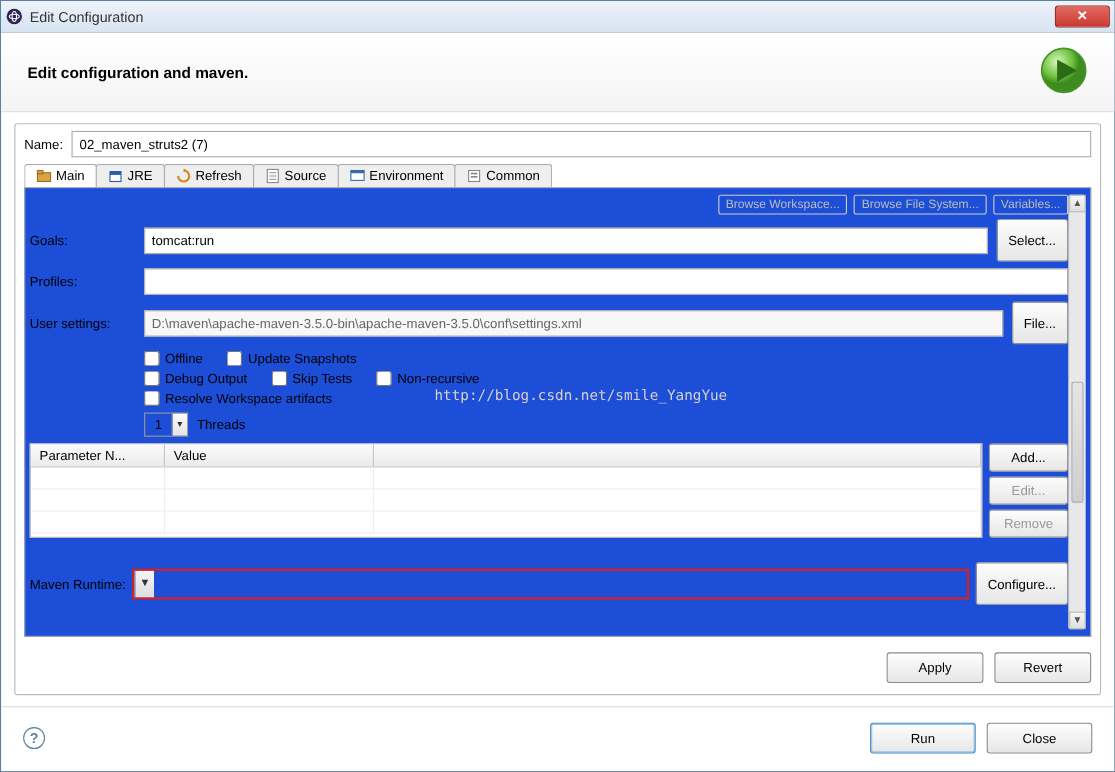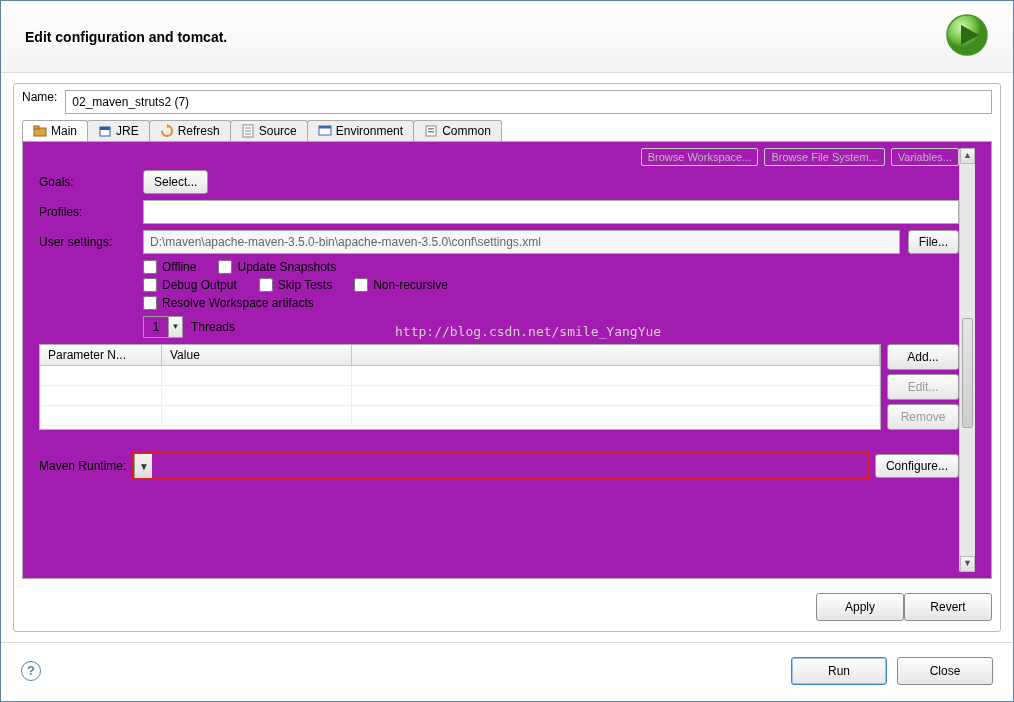--- a/index.html
+++ b/index.html
@@ -13,46 +13,46 @@
 .titlebar .close-btn { width: 50px; height: 20px; background: linear-gradient(#e46963, #c83a32); border: 1px solid #a02a24; border-radius: 3px; color: #fff; font-weight: bold; text-align: center; line-height: 17px; cursor: pointer; }
 
 .banner { display: flex; align-items: center; padding: 12px 24px; border-bottom: 1px solid #ddd; background: linear-gradient(#fff,#f4f4f4); }
 .banner .headline { flex: 1; font-weight: bold; font-size: 14px; }
 .run-icon svg { width: 44px; height: 44px; }
 
 .content { padding: 10px 12px; flex: 1; display: flex; flex-direction: column; }
 
 .panel { border: 1px solid #bbb; border-radius: 3px; padding: 6px 8px 10px; flex: 1; display: flex; flex-direction: column; }
 
-.name-row { display: flex; margin-bottom: 6px; gap: 8px; }
+.name-row { display: flex; align-items: center; margin-bottom: 6px; gap: 8px; }
 .name-row label { font-size: 12px; }
 .name-row input { flex: 1; height: 24px; border: 1px solid #aaa; padding: 2px 6px; font-size: 12px; }
 
 .tabs { display: flex; border-bottom: 1px solid #aaa; }
 .tab { display: flex; align-items: center; gap: 4px; padding: 3px 10px; border: 1px solid #aaa; border-bottom: none; background: #eee; font-size: 12px; cursor: pointer; border-radius: 3px 3px 0 0; margin-right: -1px; }
 .tab.active { background: #fff; position: relative; z-index: 2; }
 .tab .ticon { width: 14px; height: 14px; }
 
-.tab-body { border: 1px solid #aaa; border-top: none; padding: 6px 16px; background: #a21caf; flex: 1; display: flex; position: relative; }
+.tab-body { border: 1px solid #aaa; border-top: none; padding: 6px 4px; background: #1d4ed8; flex: 1; display: flex; position: relative; }
 
 .scroll-area { flex: 1; display: flex; flex-direction: column; gap: 6px; }
 .scrollbar { width: 16px; background: #e8e8e8; border-left: 1px solid #ccc; position: relative; border-radius: 2px; }
 .scrollbar .arrow { position: absolute; left: 0; right: 0; height: 16px; background: linear-gradient(#f6f6f6,#e0e0e0); border: 1px solid #b8b8b8; text-align: center; font-size: 9px; color: #555; line-height: 13px; }
 .scrollbar .up { top: 0; }
 .scrollbar .down { bottom: 0; }
 .scrollbar .thumb { position: absolute; left: 2px; right: 2px; top: 170px; height: 110px; background: linear-gradient(#e5e5e5,#cfcfcf); border: 1px solid #aaa; border-radius: 2px; }
 
 .ghost-row { display: flex; justify-content: flex-end; gap: 6px; color: #bbb; margin-bottom: -2px; }
 .ghost-btn { border: 1px solid #ccc; padding: 2px 6px; font-size: 11px; border-radius: 2px; }
 
 .form-row { display: flex; align-items: center; gap: 8px; }
 .form-row .lbl { width: 96px; font-size: 12px; }
 .form-row input[type=text] { flex: 1; height: 24px; border: 1px solid #aaa; padding: 2px 6px; font-size: 12px; }
 .form-row input.readonly { background: #f7f7f7; color: #666; }
-.side-btn { height: 24px; padding: 0 10px; border: 1px solid #999; background: linear-gradient(#fdfdfd,#e6e6e6); border-radius: 3px; cursor: pointer; font-size: 12px; }
+.side-btn { height: 39px; padding: 0 10px; border: 1px solid #999; background: linear-gradient(#fdfdfd,#e6e6e6); border-radius: 3px; cursor: pointer; font-size: 12px; }
 
 .checks { padding-left: 104px; display: flex; flex-direction: column; gap: 4px; }
 .check-row { display: flex; gap: 22px; flex-wrap: wrap; }
 .check-row label { display: flex; align-items: center; gap: 5px; font-size: 12px; }
 .check-row input[type=checkbox] { width: 14px; height: 14px; }
 
 .threads-row { display: flex; align-items: center; gap: 8px; padding-left: 104px; }
 .spinner { display: inline-flex; align-items: center; border: 1px solid #999; height: 22px; }
 .spinner .val { width: 24px; text-align: center; font-size: 12px; }
 .spinner .spin { width: 14px; height: 20px; background: linear-gradient(#fafafa,#e3e3e3); border-left: 1px solid #999; font-size: 8px; text-align: center; line-height: 20px; color: #333; }
@@ -70,40 +70,51 @@
 .param-btns { display: flex; flex-direction: column; gap: 4px; }
 .param-btns button { height: 26px; width: 72px; border: 1px solid #999; background: linear-gradient(#fdfdfd,#e6e6e6); border-radius: 3px; font-size: 12px; cursor: pointer; }
 .param-btns button:disabled { color: #999; cursor: default; }
 
 .runtime-row { display: flex; align-items: center; gap: 6px; margin-top: 16px; }
 .runtime-row .lbl { font-size: 12px; }
 .runtime-select { flex: 1; border: 2.5px solid #d62020; padding: 0; display: flex; align-items: center; height: 28px; }
 .runtime-select .sel-text { flex: 1; padding: 2px 6px; font-size: 12px; }
 .runtime-select .dd { width: 18px; text-align: center; font-size: 10px; color: #333; background: linear-gradient(#f5f5f5,#ddd); border-left: 1px solid #999; align-self: stretch; display:flex; align-items:center; justify-content:center; }
 
-.apply-row { display: flex; justify-content: flex-end; padding-top: 14px; }
+.apply-row { display: flex; justify-content: flex-end; gap: 10px; padding-top: 14px; }
 .apply-row button, .bottom-row button { height: 28px; padding: 0 22px; border: 1px solid #8a8a8a; background: linear-gradient(#fefefe,#e6e6e6); border-radius: 3px; font-size: 12px; cursor: pointer; }
 .apply-row button { min-width: 88px; }
 
 .bottom-row { display: flex; align-items: center; padding: 14px 20px 16px; border-top: 1px solid #ddd; }
 .help-icon { width: 20px; height: 20px; border: 1.5px solid #5a7fa0; border-radius: 50%; color: #5a7fa0; font-weight: bold; text-align: center; line-height: 17px; font-size: 13px; cursor: pointer; }
 .bottom-row .spacer { flex: 1; }
 .bottom-row button { min-width: 96px; }
 .bottom-row .primary { border: 1px solid #3d87c8; box-shadow: 0 0 0 1px #9dc4e6 inset; }
 
 .watermark { position: absolute; top: 182px; left: 372px; color: #d7cfcf; font-family: monospace; font-size: 13px; pointer-events: none; }
 </style>
 </head>
 <body>
 
 <div class="window">
 
+  <div class="titlebar">
+    <span class="eclipse-icon">
+      <svg viewBox="0 0 16 16">
+          <circle cx="8" cy="8" r="7" fill="#2c2255"></circle>
+          <ellipse cx="8" cy="8" rx="4.5" ry="2" fill="none" stroke="#fff" stroke-width="1"></ellipse>
+          <ellipse cx="8" cy="8" rx="2" ry="4.5" fill="none" stroke="#fff" stroke-width="1"></ellipse>
+        </svg>
+    </span>
+    <span class="title">Edit Configuration</span>
+    <div class="close-btn">✕</div>
+  </div>
 
   <div class="banner">
-    <div class="headline">Edit configuration and tomcat.</div>
+    <div class="headline">Edit configuration and maven.</div>
     <span class="run-icon">
       <svg viewBox="0 0 44 44">
           <defs>
             <radialGradient id="g1" cx="35%" cy="30%">
               <stop offset="0%" stop-color="#d4f7b8"></stop>
               <stop offset="70%" stop-color="#6fc23e"></stop>
               <stop offset="100%" stop-color="#3e8c1f"></stop>
             </radialGradient>
           </defs>
           <circle cx="22" cy="22" r="20" fill="url(#g1)" stroke="#4a9428" stroke-width="1.5"></circle>
@@ -172,20 +183,21 @@
         <div class="scroll-area">
 
           <div class="ghost-row">
             <span class="ghost-btn">Browse Workspace...</span>
             <span class="ghost-btn">Browse File System...</span>
             <span class="ghost-btn">Variables...</span>
           </div>
 
           <div class="form-row">
             <span class="lbl">Goals:</span>
+            <input type="text" value="tomcat:run" style="">
             <button class="side-btn">Select...</button>
           </div>
 
           <div class="form-row">
             <span class="lbl">Profiles:</span>
             <input type="text" value="" style="">
           </div>
 
           <div class="form-row">
             <span class="lbl">User settings:</span>

